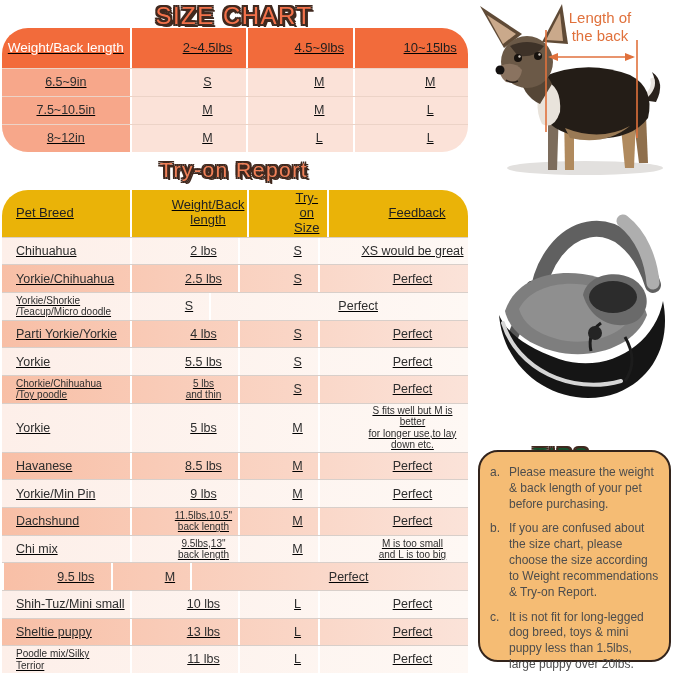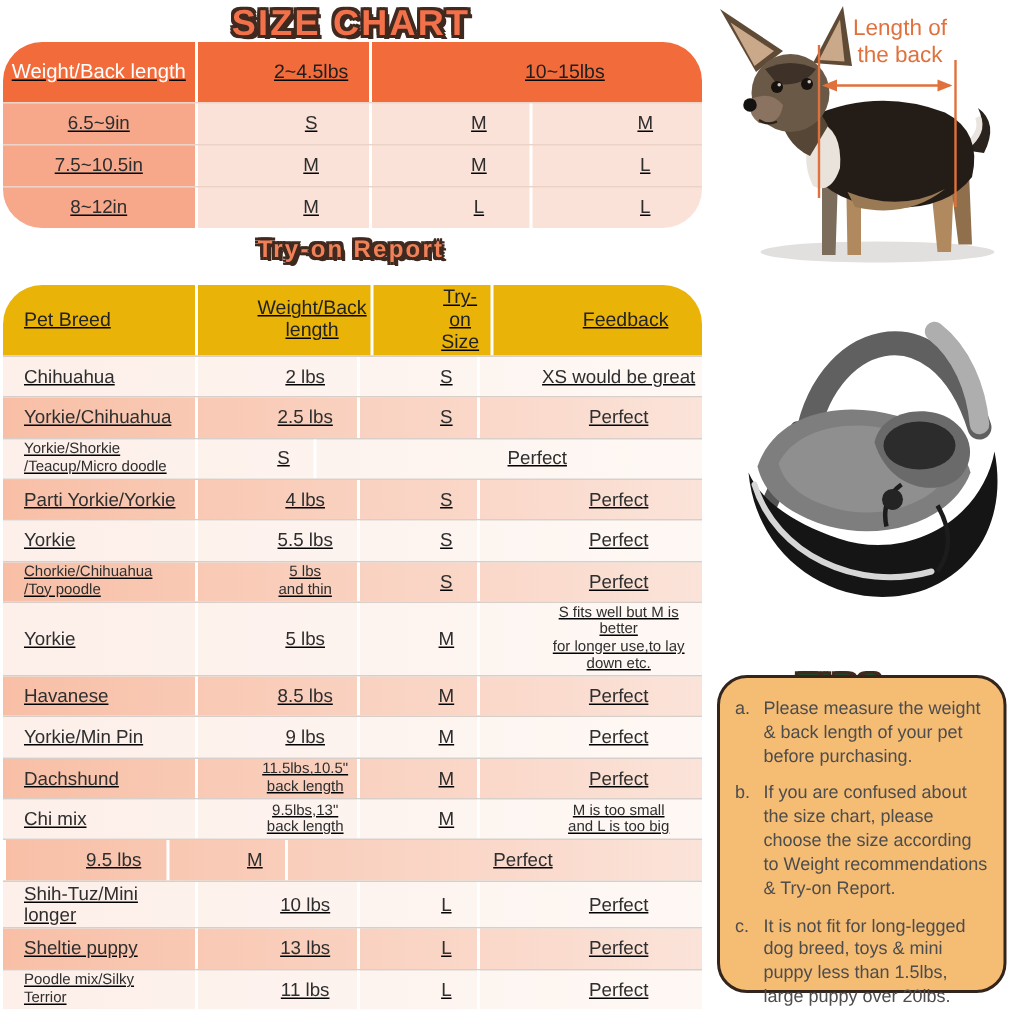--- a/index.html
+++ b/index.html
@@ -3,29 +3,29 @@
 <meta charset="utf-8">
 <style>
   * { margin:0; padding:0; box-sizing:border-box; }
   body { background:#fff; }
   .page {
     position:relative; width:679px; height:673px; overflow:hidden;
     background:#ffffff; font-family:"Liberation Sans", sans-serif;
   }
   
   .bubble-title {
-    position:absolute; text-align:center; font-weight:700; letter-spacing:1.5px;
+    position:absolute; text-align:center; font-weight:400; letter-spacing:1.5px;
     color:#F2714A;
     text-shadow:
       -2px -2px 0 #40291f, 2px -2px 0 #40291f, -2px 2px 0 #40291f, 2px 2px 0 #40291f,
       -2px 0 0 #40291f, 2px 0 0 #40291f, 0 -2px 0 #40291f, 0 2px 0 #40291f,
       3px 3px 0 #40291f;
   }
   .size-title { left:0; top:2px; width:468px; font-size:24px; }
-  .tryon-title { left:0; top:158px; width:468px; font-size:16px; color:#F08058; }
+  .tryon-title { left:0; top:158px; width:468px; font-size:21px; color:#F08058; }
   .tips-title { left:478px; top:444px; width:120px; font-size:23px; text-align:right; color:#14532d; }
 
   
   .tbl { position:absolute; left:2px; display:flex; flex-direction:column; overflow:hidden;text-decoration:underline; }
   .trow { display:flex; flex:1; align-items:stretch; }
   .tcell {
     display:flex; align-items:center; justify-content:center; text-align:center;
     font-size:12.5px; color:#2e2e2e; white-space:pre-line; line-height:1.15; padding:1px 3px;
   }
   .tcell.small { font-size:10px; }
@@ -68,20 +68,21 @@
 <body>
 
 <div class="page">
 
   <div class="bubble-title size-title">SIZE CHART</div>
 
   <div class="tbl size-table">
     <div class="trow thead">
       <div class="tcell first sc1">Weight/Back length</div>
       <div class="tcell sc2 vline">2~4.5lbs</div>
+      <div class="tcell sc3 vline">4.5~9lbs</div>
       <div class="tcell sc4 vline">10~15lbs</div>
     </div>
     <div class="trow drow">
       <div class="tcell first sc1">6.5~9in</div>
       <div class="tcell sc2 vline">S</div>
       <div class="tcell sc3 vline">M</div>
       <div class="tcell sc4 vline">M</div>
     </div>
     <div class="trow drow">
       <div class="tcell first sc1">7.5~10.5in</div>
@@ -229,21 +230,21 @@
       <div class="tcell tc3 vline">M</div>
       <div class="tcell tc4 vline small">M is too small
 and L is too big</div>
     </div>
     <div class="trow even">
       <div class="tcell tc2 vline">9.5 lbs</div>
       <div class="tcell tc3 vline">M</div>
       <div class="tcell tc4 vline">Perfect</div>
     </div>
     <div class="trow odd">
-      <div class="tcell tc1">Shih-Tuz/Mini longer</div>
+      <div class="tcell tc1">Shih-Tuz/Mini small</div>
       <div class="tcell tc2 vline">10 lbs</div>
       <div class="tcell tc3 vline">L</div>
       <div class="tcell tc4 vline">Perfect</div>
     </div>
     <div class="trow even">
       <div class="tcell tc1">Sheltie puppy</div>
       <div class="tcell tc2 vline">13 lbs</div>
       <div class="tcell tc3 vline">L</div>
       <div class="tcell tc4 vline">Perfect</div>
     </div>

